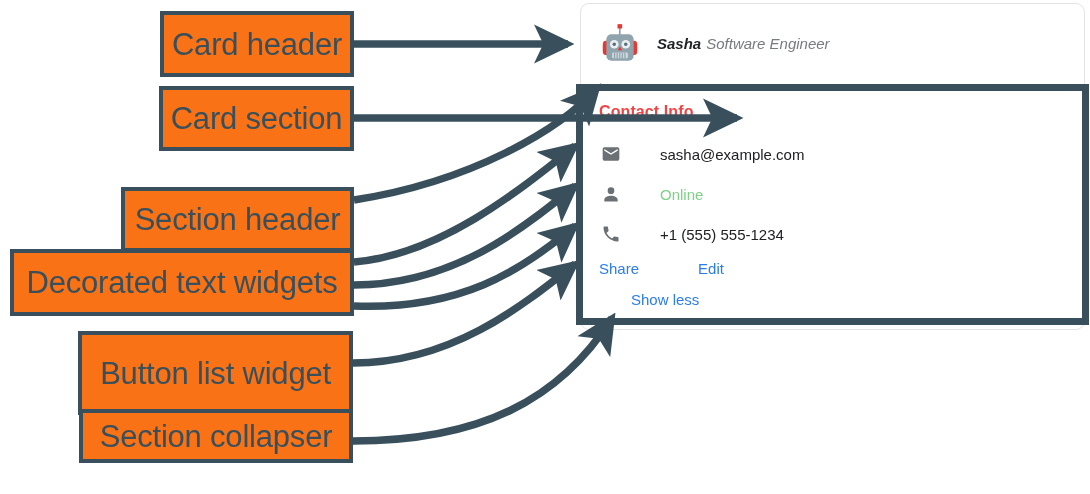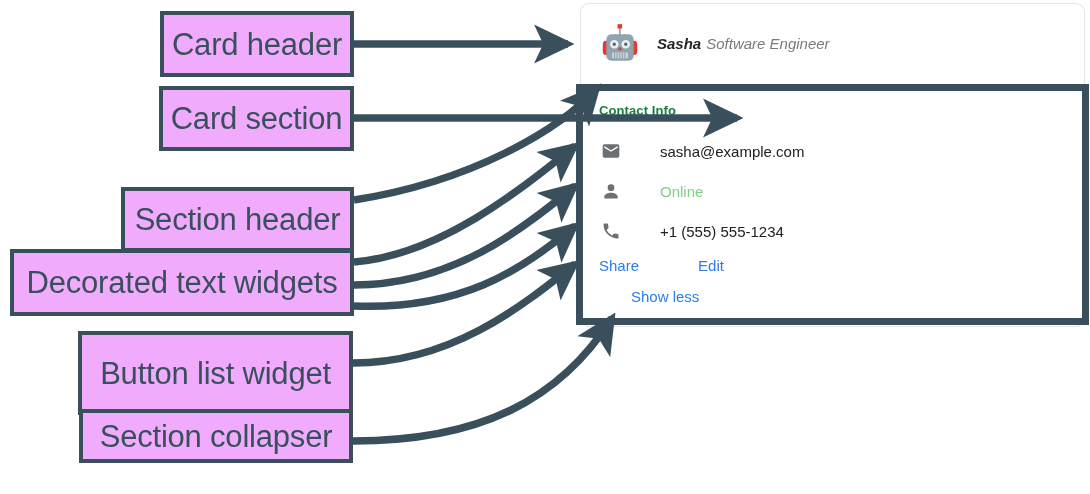--- a/index.html
+++ b/index.html
@@ -26,21 +26,21 @@
     height: 494px;
     pointer-events: none;
     z-index: 5;
   }
 
   
   .annot-box {
     position: absolute;
     box-sizing: border-box;
     border: 4px solid #39505c;
-    background: #f0abfc;
+    background: #f97316;
     display: flex;
     align-items: center;
     justify-content: center;
     color: #39505c;
     font-size: 31px;
     line-height: 1;
     letter-spacing: -0.2px;
     z-index: 10;
     white-space: nowrap;
   }
@@ -87,23 +87,23 @@
     font-size: 15px;
     color: #767b80;
     line-height: 1.1;
   }
 
   
   .card-section {
     padding: 18px 16px 20px 16px;
   }
   .section-header {
-    font-size: 13px;
+    font-size: 16px;
     font-weight: bold;
-    color: #15803d;
+    color: #ef4444;
     letter-spacing: 0.1px;
     margin: 0 0 13px 2px;
   }
   .text-row {
     display: flex;
     align-items: center;
     height: 40px;
     gap: 0;
   }
   .row-icon {

